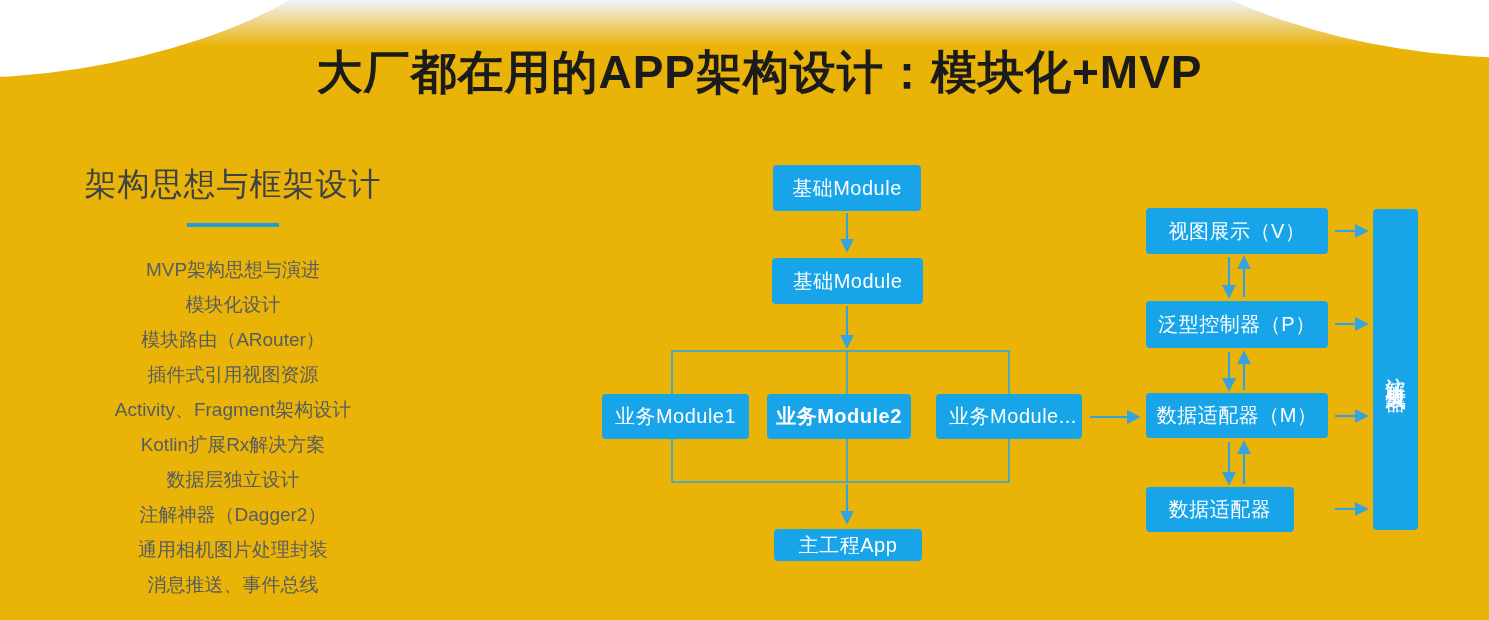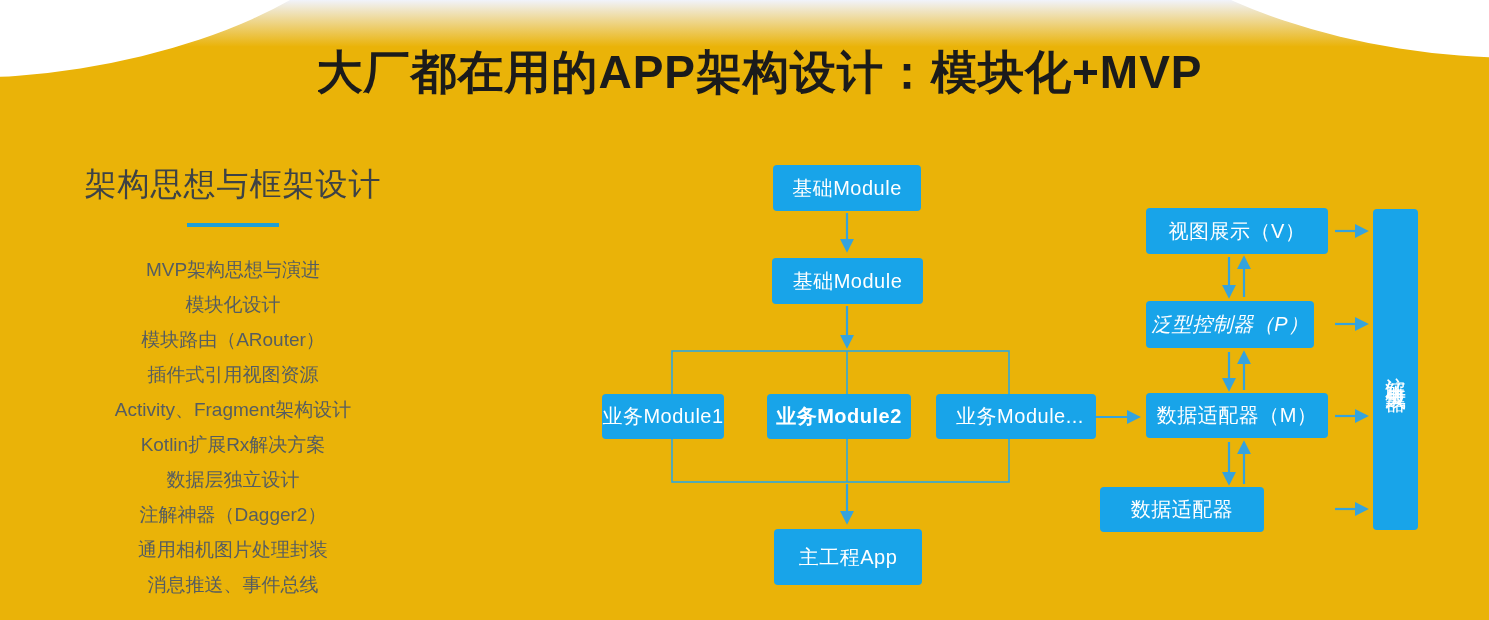--- a/index.html
+++ b/index.html
@@ -114,24 +114,24 @@
     <line class="arrow-line" x1="1244" y1="484" x2="1244" y2="443" marker-end="url(#arrowhead)"></line>
 
     <line class="arrow-line" x1="1335" y1="231" x2="1366" y2="231" marker-end="url(#arrowhead)"></line>
     <line class="arrow-line" x1="1335" y1="324" x2="1366" y2="324" marker-end="url(#arrowhead)"></line>
     <line class="arrow-line" x1="1335" y1="416" x2="1366" y2="416" marker-end="url(#arrowhead)"></line>
     <line class="arrow-line" x1="1335" y1="509" x2="1366" y2="509" marker-end="url(#arrowhead)"></line>
   </svg>
 
   <div class="node" style="left:773px;top:165px;width:148px;height:46px;">基础Module</div>
   <div class="node" style="left:772px;top:258px;width:151px;height:46px;">基础Module</div>
-  <div class="node" style="left:602px;top:394px;width:122px;height:45px;">业务Module1</div>
+  <div class="node" style="left:602px;top:394px;width:147px;height:45px;">业务Module1</div>
   <div class="node" style="left:767px;top:394px;width:144px;height:45px;font-weight:bold;">业务Module2</div>
-  <div class="node" style="left:936px;top:394px;width:160px;height:45px;padding-left:8px;">业务Module...</div>
-  <div class="node" style="left:774px;top:529px;width:148px;height:56px;">主工程App</div>
+  <div class="node" style="left:936px;top:394px;width:146px;height:45px;padding-left:8px;">业务Module...</div>
+  <div class="node" style="left:774px;top:529px;width:148px;height:32px;">主工程App</div>
 
   <div class="node" style="left:1146px;top:208px;width:182px;height:46px;">视图展示（V）</div>
-  <div class="node" style="left:1146px;top:301px;width:168px;height:47px;font-style:italic;">泛型控制器（P）</div>
+  <div class="node" style="left:1146px;top:301px;width:182px;height:47px;">泛型控制器（P）</div>
   <div class="node" style="left:1146px;top:393px;width:182px;height:45px;">数据适配器（M）</div>
-  <div class="node" style="left:1100px;top:487px;width:164px;height:45px;">数据适配器</div>
+  <div class="node" style="left:1146px;top:487px;width:148px;height:45px;">数据适配器</div>
   <div class="node node-vertical" style="left:1373px;top:209px;width:45px;height:321px;">注解生成器</div>
 
 </div>
 
 </body></html>

